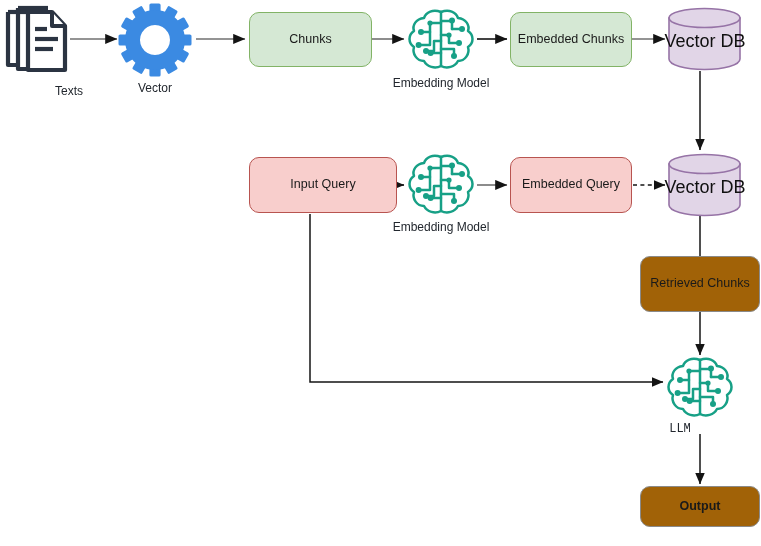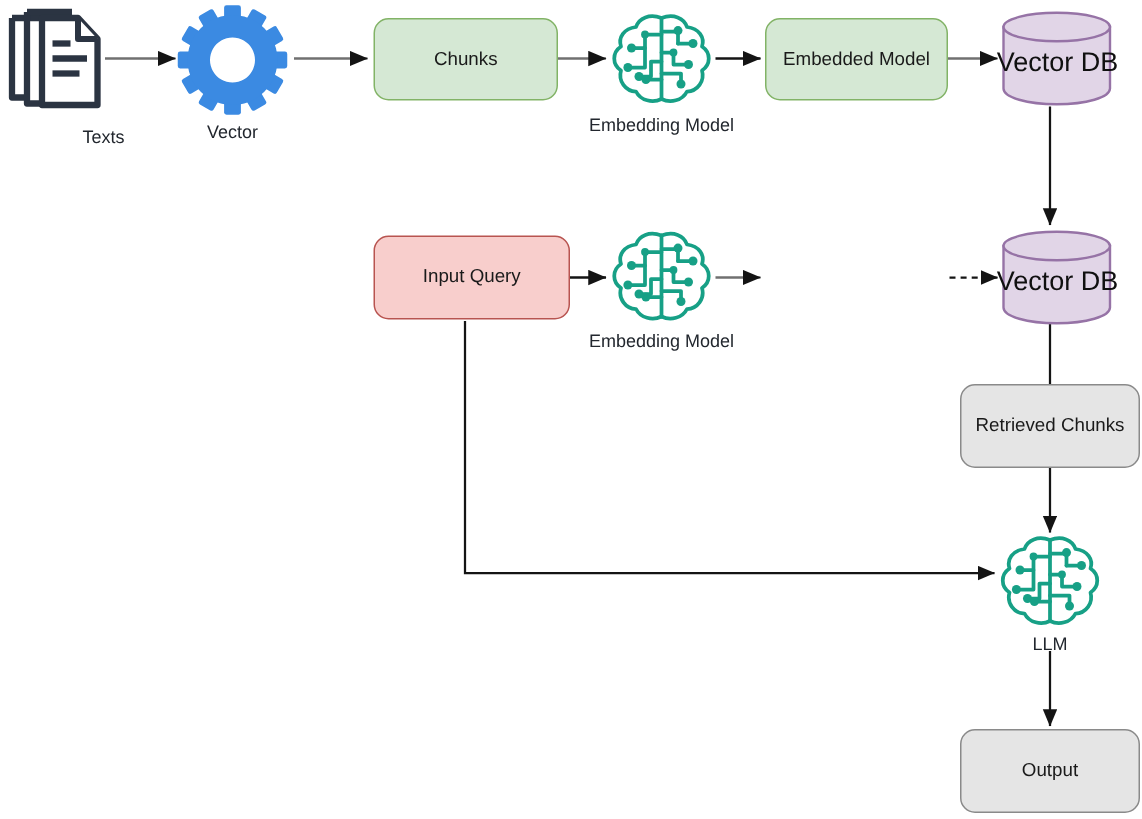--- a/index.html
+++ b/index.html
@@ -37,21 +37,21 @@
   }
   .box-green {
     background: #d5e8d4;
     border-color: #82b366;
   }
   .box-red {
     background: #f8cecc;
     border-color: #b85450;
   }
   .box-gray {
-    background: #e5e5e5;
+    background: #a16207;
     border-color: #8a8a8a;
   }
   .icon-wrap {
     position: absolute;
     display: block;
   }
   .caption {
     position: absolute;
     font-size: 12px;
     color: #22272e;
@@ -187,32 +187,32 @@
         <circle cx="56" cy="22" r="3"></circle>
         <circle cx="53" cy="36" r="3"></circle>
         <circle cx="48" cy="49" r="3"></circle>
         <circle cx="43" cy="28" r="2.6"></circle>
       </g>
     </svg>
   </div>
   <div class="caption" style="left:371px; top:76px; width:140px;">Embedding Model</div>
 
   <div class="node rbox box-green" style="left:510px; top:12px; width:122px; height:55px;">
-    <span>Embedded Model</span>
+    <span>Embedded Chunks</span>
   </div>
 
   <div class="icon-wrap" style="left:666px; top:6px; width:78px; height:66px;">
     <svg width="78" height="66" viewBox="0 0 78 66">
       <path d="M3,12 L3,53 C3,59 19,63.5 38.5,63.5 C58,63.5 74,59 74,53 L74,12 Z" fill="#e1d5e7" stroke="#9673a6" stroke-width="1.6"></path>
       <ellipse cx="38.5" cy="12" rx="35.5" ry="9.5" fill="#e1d5e7" stroke="#9673a6" stroke-width="1.6"></ellipse>
     </svg>
   </div>
   <div class="cyl-label" style="left:662px; top:31px; width:86px;">Vector DB</div>
 
-  <div class="node rbox box-red" style="left:249px; top:157px; width:131px; height:56px;">
+  <div class="node rbox box-red" style="left:249px; top:157px; width:148px; height:56px;">
     <span>Input Query</span>
   </div>
 
   <div class="icon-wrap" style="left:406px; top:152px; width:70px; height:64px;">
     <svg width="70" height="64" viewBox="0 0 70 64">
       <g fill="none" stroke="#17a086" stroke-width="2.5" stroke-linejoin="round" stroke-linecap="round">
         <path d="M35,5 L35,59"></path>
         <path d="M35,5 C27,2 20,5 18,11 C10,12 6,18 8,24 C2,28 2,36 8,40 C6,47 11,54 18,54 C21,60 29,62 35,59"></path>
         <path d="M35,5 C43,2 50,5 52,11 C60,12 64,18 62,24 C68,28 68,36 62,40 C64,47 59,54 52,54 C49,60 41,62 35,59"></path>
         <path d="M35,16 L24,16 L24,25 L16,25"></path>
@@ -233,20 +233,23 @@
         <circle cx="46" cy="13.4" r="3"></circle>
         <circle cx="56" cy="22" r="3"></circle>
         <circle cx="53" cy="36" r="3"></circle>
         <circle cx="48" cy="49" r="3"></circle>
         <circle cx="43" cy="28" r="2.6"></circle>
       </g>
     </svg>
   </div>
   <div class="caption" style="left:371px; top:220px; width:140px;">Embedding Model</div>
 
+  <div class="node rbox box-red" style="left:510px; top:157px; width:122px; height:56px;">
+    <span>Embedded Query</span>
+  </div>
 
   <div class="icon-wrap" style="left:666px; top:152px; width:78px; height:66px;">
     <svg width="78" height="66" viewBox="0 0 78 66">
       <path d="M3,12 L3,53 C3,59 19,63.5 38.5,63.5 C58,63.5 74,59 74,53 L74,12 Z" fill="#e1d5e7" stroke="#9673a6" stroke-width="1.6"></path>
       <ellipse cx="38.5" cy="12" rx="35.5" ry="9.5" fill="#e1d5e7" stroke="#9673a6" stroke-width="1.6"></ellipse>
     </svg>
   </div>
   <div class="cyl-label" style="left:662px; top:177px; width:86px;">Vector DB</div>
 
   <div class="node rbox box-gray" style="left:640px; top:256px; width:120px; height:56px;">
@@ -275,19 +278,19 @@
         <circle cx="24.6" cy="46" r="3"></circle>
         <circle cx="24" cy="16" r="2.6"></circle>
         <circle cx="46" cy="13.4" r="3"></circle>
         <circle cx="56" cy="22" r="3"></circle>
         <circle cx="53" cy="36" r="3"></circle>
         <circle cx="48" cy="49" r="3"></circle>
         <circle cx="43" cy="28" r="2.6"></circle>
       </g>
     </svg>
   </div>
-  <div class="caption" style="left:660px; top:422px; width:80px;">LLM</div>
-
-  <div class="node rbox box-gray" style="left:640px; top:486px; width:120px; height:56px;">
+  <div class="caption" style="left:640px; top:422px; width:80px;font-family:Liberation Mono, monospace;">LLM</div>
+
+  <div class="node rbox box-gray" style="left:640px; top:486px; width:120px; height:41px;font-weight:bold;">
     <span>Output</span>
   </div>
 
 </div>
 
 </body></html>

